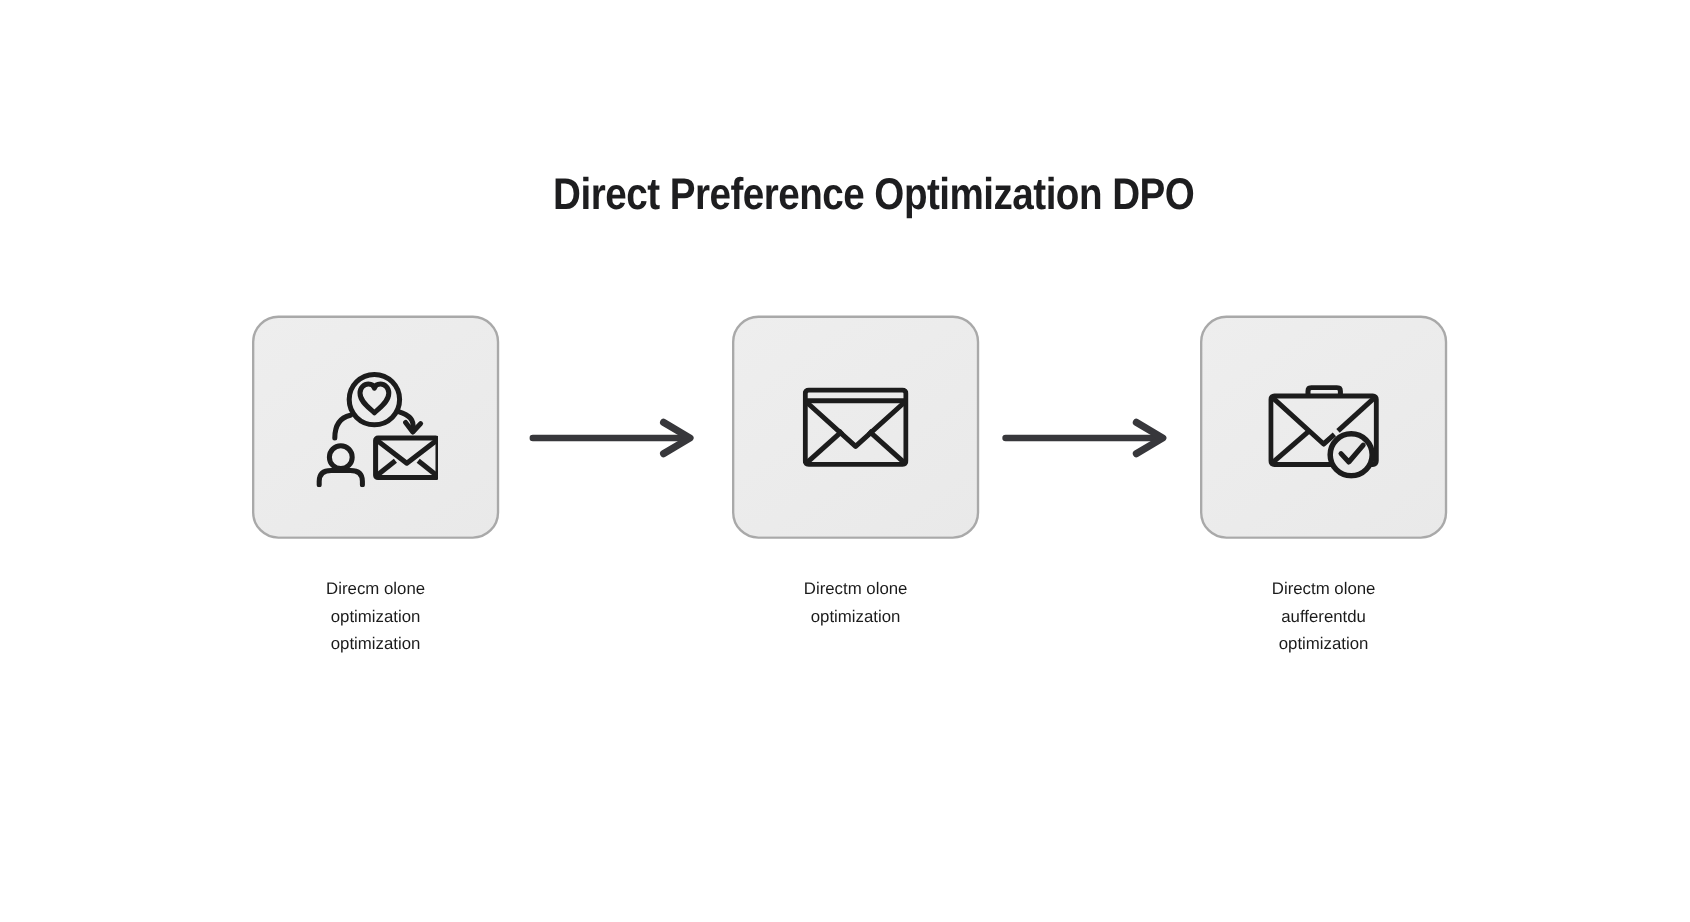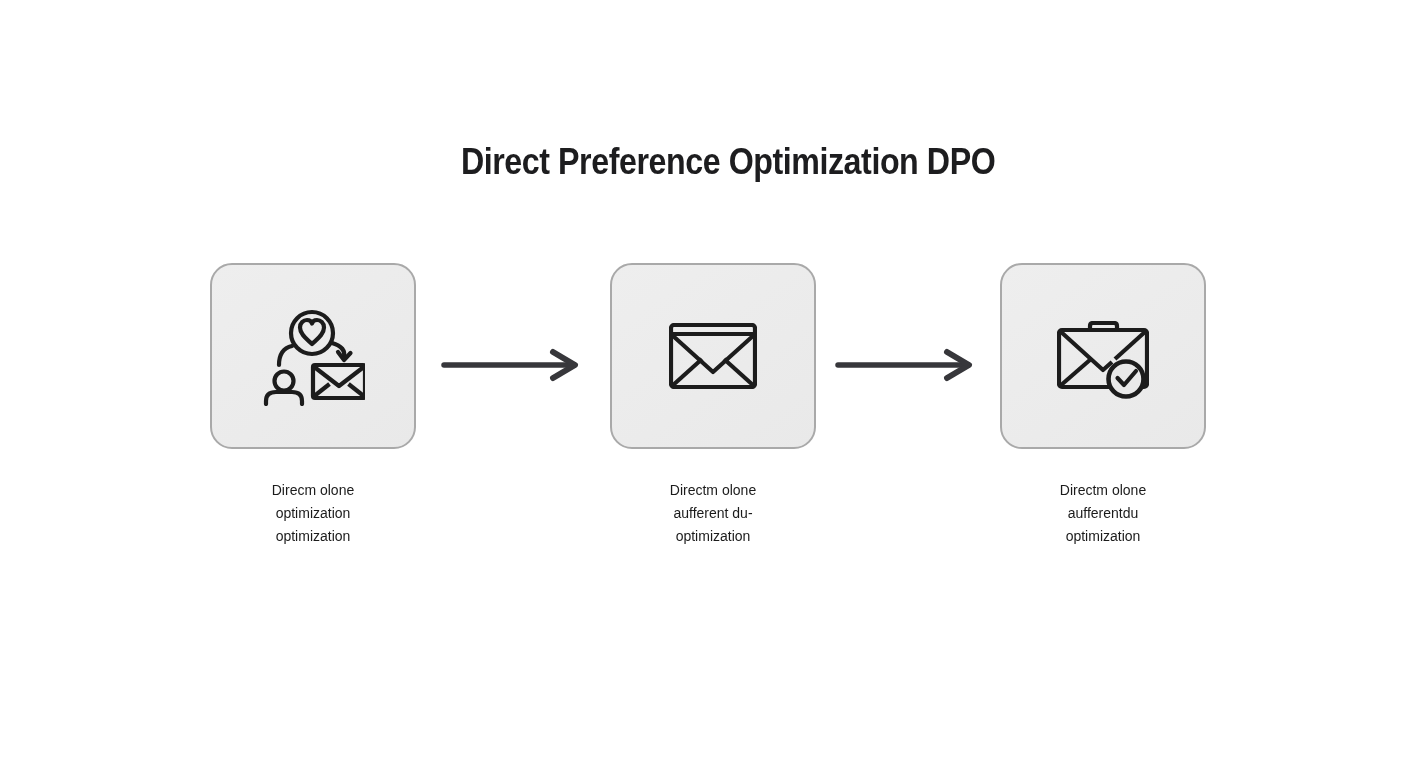--- a/index.html
+++ b/index.html
@@ -155,21 +155,20 @@
   </div>
 
   <div class="caption caption-1">
     <div>Direcm olone</div>
     <div>optimization</div>
     <div>optimization</div>
   </div>
 
   <div class="caption caption-2">
     <div>Directm olone</div>
-    <div>aufferent du-</div>
     <div>optimization</div>
   </div>
 
   <div class="caption caption-3">
     <div>Directm olone</div>
     <div>aufferentdu</div>
     <div>optimization</div>
   </div>
 
 </div>

